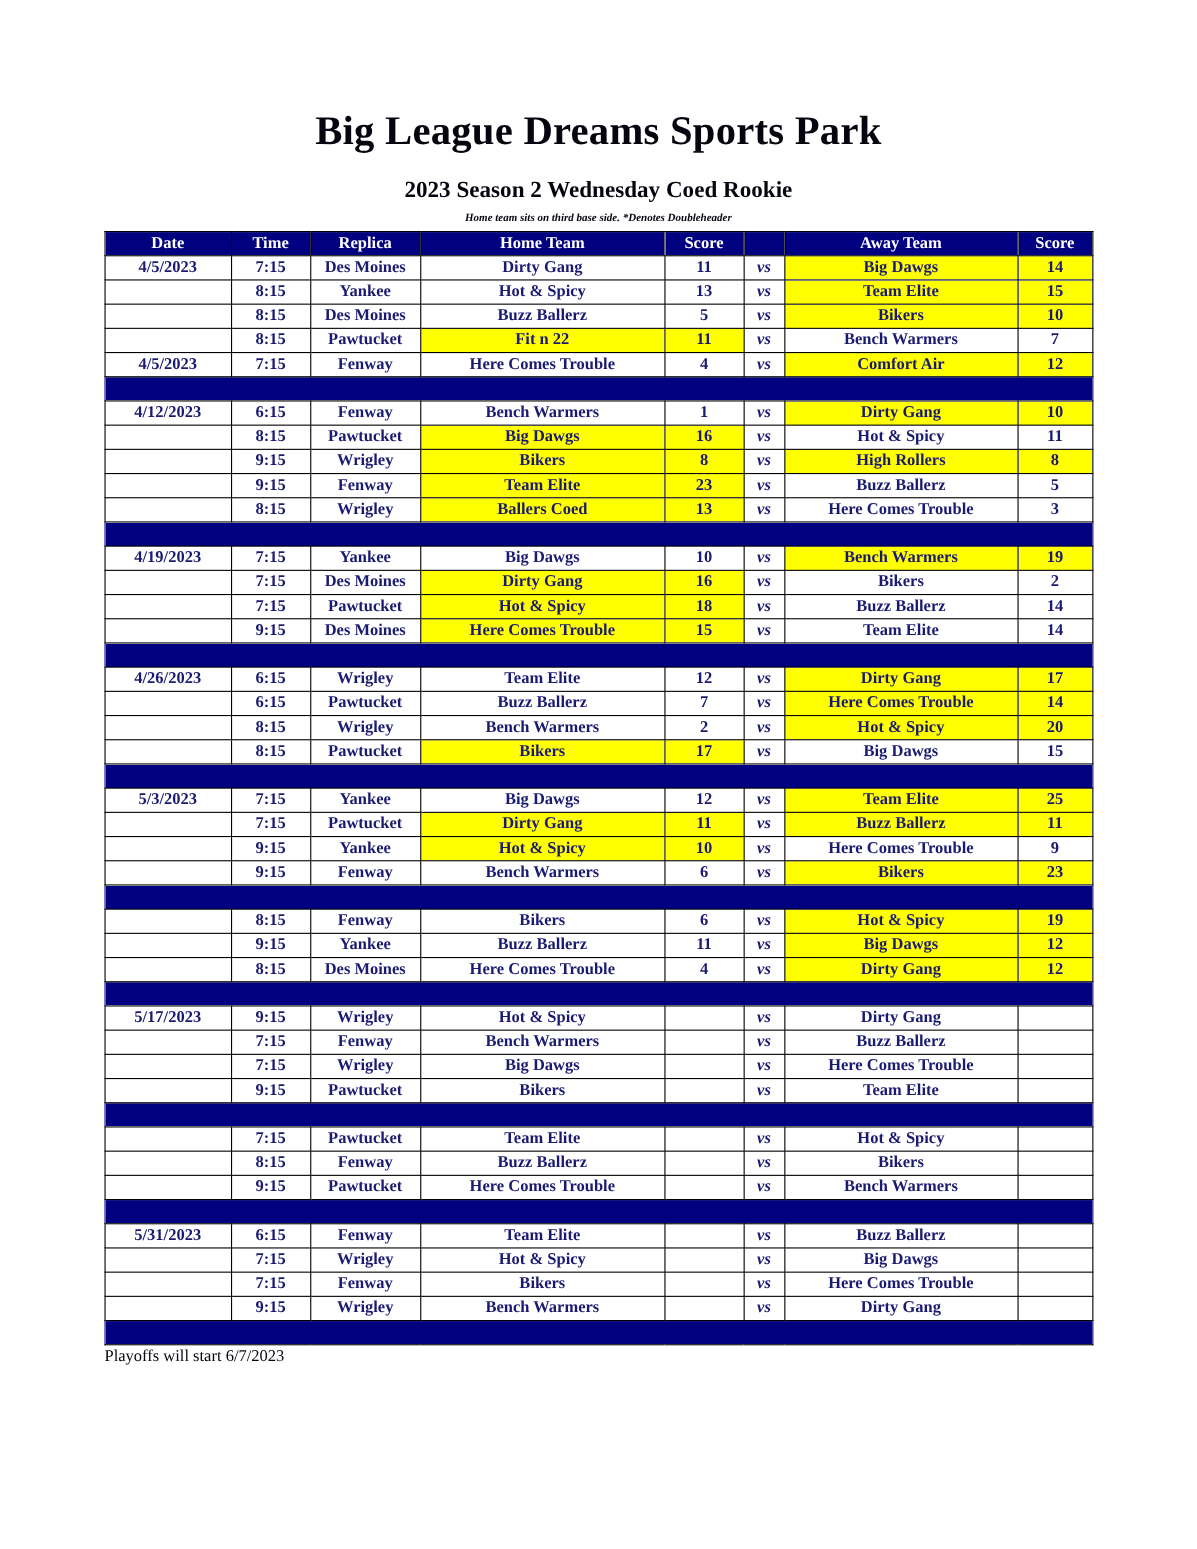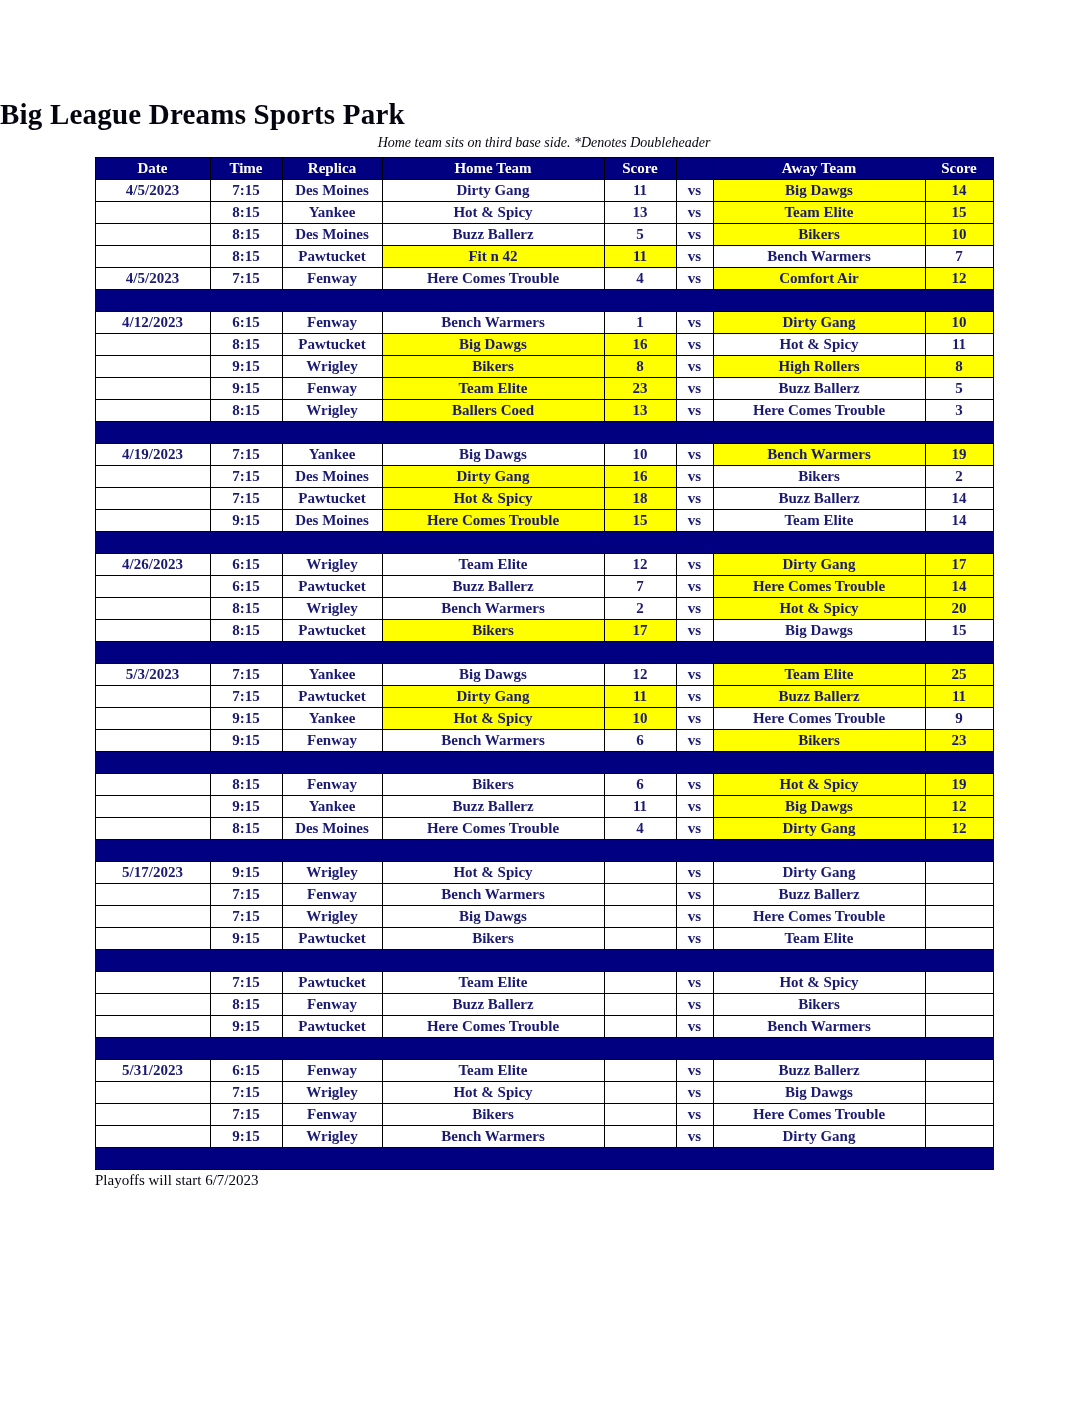--- a/index.html
+++ b/index.html
@@ -8,61 +8,62 @@
     --ink:#1a1a70;
     --line:#000000;
   }
   html,body{margin:0;padding:0;background:#ffffff;}
   body{font-family:"Liberation Serif", serif; color:#000;}
   .page{
     width:1088px; height:1408px; margin:0 auto; background:#fff;
     box-sizing:border-box; padding-top:98px; position:relative;
   }
   .title{
-    font-weight:bold; font-size:29px; margin:0 0 4px 0; color:#050510;
+    text-align:center; font-weight:bold; font-size:37px; margin:0 0 19px 0; color:#050510;
     letter-spacing:.2px;
   }
   .subtitle{
     text-align:center; font-weight:bold; font-size:21px; margin:0 0 8px 0; color:#050510;
   }
   .note{
-    text-align:center; font-weight:normal; font-style:italic; font-size:14px;
+    text-align:center; font-weight:bold; font-style:italic; font-size:10px;
     margin:0 0 6px 0; color:#050510;
   }
   table.sched{
     border-collapse:collapse; table-layout:fixed;
     margin:0 auto; width:898px;
     font-size:15px; font-weight:bold; color:var(--ink);
   }
   table.sched th, table.sched td{
     border:1px solid var(--line);
     height:21px; line-height:21px;
     padding:0 3px; text-align:center;
     overflow:hidden; white-space:nowrap;
   }
   table.sched th{
     background:var(--navy); color:#ffffff; font-size:15px;
   }
   td.hl{ background:var(--yellow); }
-  td.vs{ }
+  td.vs{ font-style:italic; }
   tr.sep td{
     background:var(--navy); height:21px;
     border-left:1px solid var(--navy); border-right:1px solid var(--navy);
   }
   .footer{
     width:898px; margin:2px auto 0 auto;
     font-weight:normal; font-size:15px; color:#050510;
     text-align:left;
   }
 </style>
 </head>
 <body>
 
 <div class="page">
   <h1 class="title">Big League Dreams Sports Park</h1>
+  <h2 class="subtitle">2023 Season 2 Wednesday Coed Rookie</h2>
   <div class="note">Home team sits on third base side.  *Denotes Doubleheader</div>
 
   <table class="sched">
     <colgroup>
       <col style="width:115px">
         <col style="width:72px">
         <col style="width:100px">
       <col style="width:222px">
         <col style="width:72px">
         <col style="width:37px">
@@ -109,21 +110,21 @@
           <td>Buzz Ballerz</td>
           <td>5</td>
           <td class="vs">vs</td>
           <td class="hl">Bikers</td>
           <td class="hl">10</td>
         </tr>
         <tr>
           <td></td>
           <td>8:15</td>
           <td>Pawtucket</td>
-          <td class="hl">Fit n 42</td>
+          <td class="hl">Fit n 22</td>
           <td class="hl">11</td>
           <td class="vs">vs</td>
           <td>Bench Warmers</td>
           <td>7</td>
         </tr>
         <tr>
           <td>4/5/2023</td>
           <td>7:15</td>
           <td>Fenway</td>
           <td>Here Comes Trouble</td>

